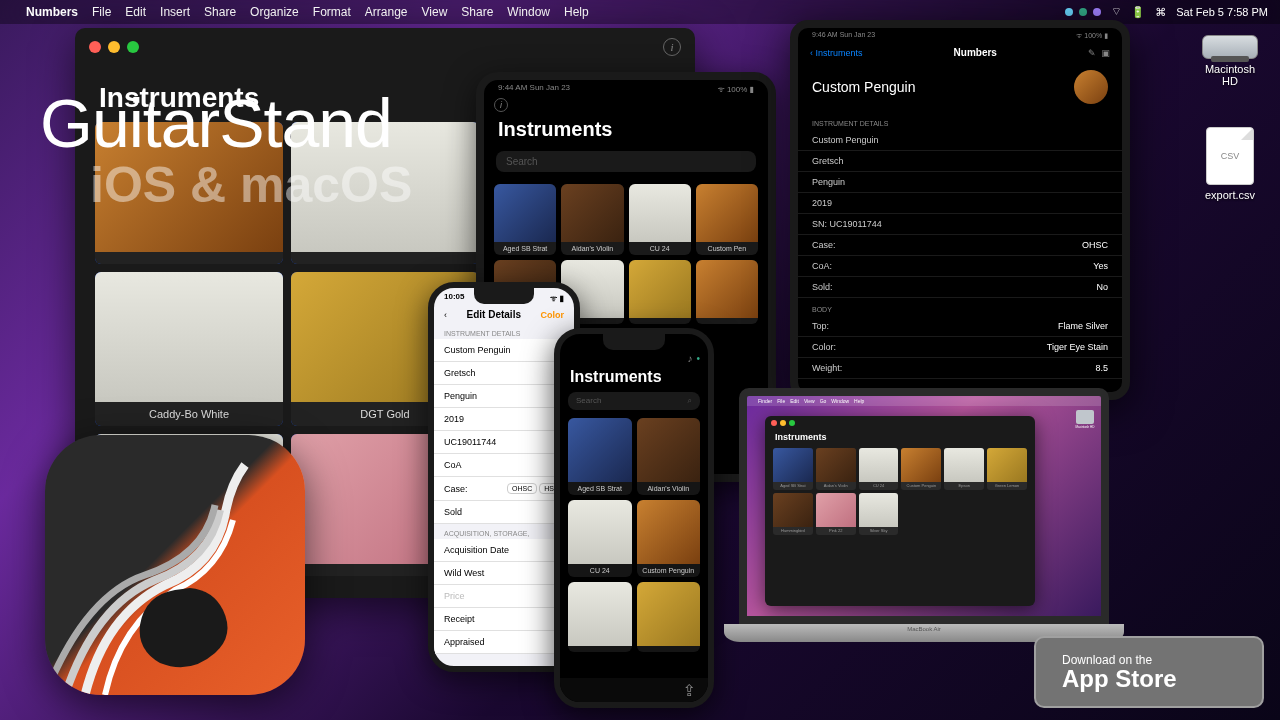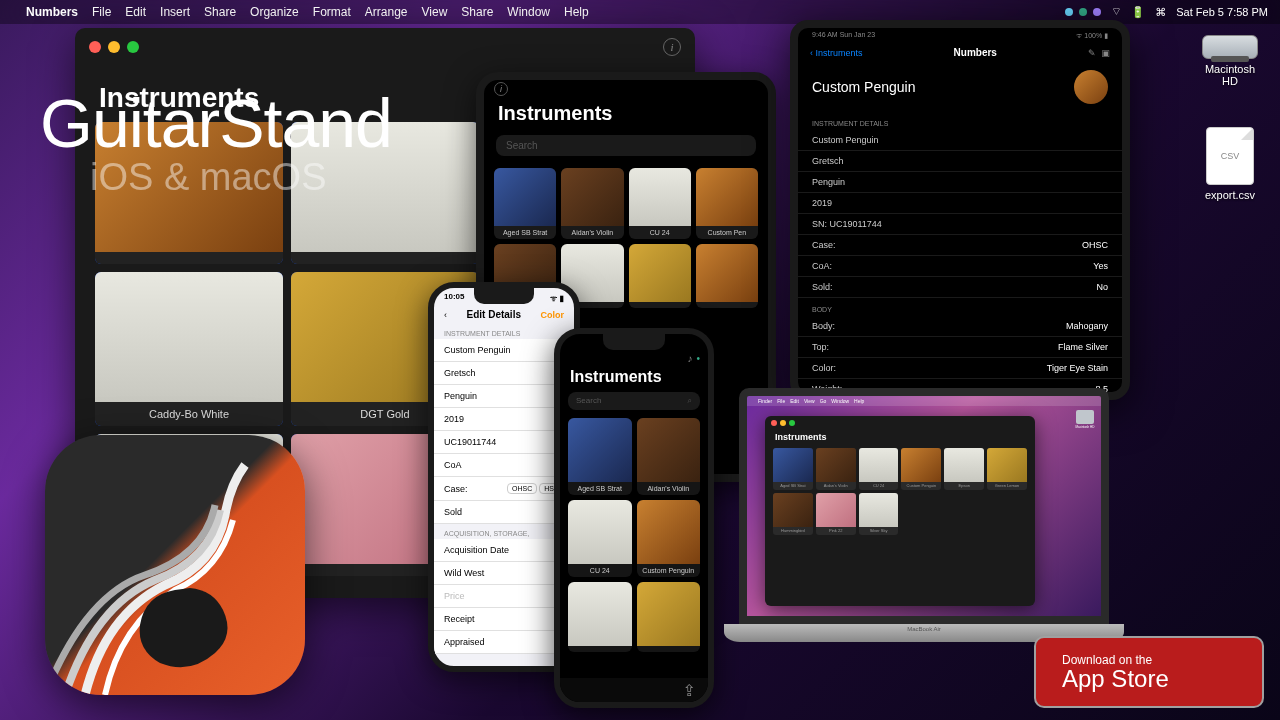--- a/index.html
+++ b/index.html
@@ -107,27 +107,27 @@
 .macbook .disk-sm .d{width:18px;height:14px;background:#c0c6cc;border-radius:2px}
 .macbook .disk-sm .l{font-size:3px;color:#fff;margin-top:1px}
 
 
 .app-icon{position:absolute;bottom:25px;left:45px;width:260px;height:260px;border-radius:56px;background:linear-gradient(135deg,#2a2a2a 45%,#d85020 52%,#e8602a 100%);box-shadow:0 10px 40px rgba(0,0,0,.6);overflow:hidden}
 .app-icon svg{width:100%;height:100%}
 
 
 .title-overlay{position:absolute;top:84px;left:40px;color:#fff}
 .title-overlay .main{font-size:68px;font-weight:400;letter-spacing:-1px}
-.title-overlay .sub{font-size:38px;font-weight:400;color:rgba(255,255,255,.45);margin-top:-6px;padding-left:50px}
-
-
-.appstore{position:absolute;bottom:12px;right:16px;width:230px;height:72px;background:#b91c1c;border:2px solid #a0a0a0;border-radius:10px;display:flex;align-items:center;padding:0 14px;gap:12px}
+.title-overlay .sub{font-size:50px;font-weight:700;color:rgba(255,255,255,.45);margin-top:-6px;padding-left:50px}
+
+
+.appstore{position:absolute;bottom:12px;right:16px;width:230px;height:72px;background:#737373;border:2px solid #a0a0a0;border-radius:10px;display:flex;align-items:center;padding:0 14px;gap:12px}
 .appstore .apple-logo{font-size:38px;color:#fff;line-height:1}
 .appstore .txt .top{font-size:12px;color:#fff}
-.appstore .txt .bot{font-size:24px;color:#fff;font-weight:400;line-height:1}
+.appstore .txt .bot{font-size:24px;color:#fff;font-weight:700;line-height:1}
 </style>
 </head>
 <body>
 
 <div class="menubar">
   <span class="apple"></span>
   <span class="app-name">Numbers</span>
   <span class="menu-item">File</span>
   <span class="menu-item">Edit</span>
   <span class="menu-item">Insert</span>
@@ -207,20 +207,24 @@
         <div class="lbl"></div>
       </div>
     <div class="guitar-card">
         <div class="img g-brown"></div>
         <div class="lbl"></div>
       </div>
   </div>
 </div>
 
 <div class="ipad1">
+  <div class="status">
+      <span>9:44 AM  Sun Jan 23</span>
+      <span>ᯤ 100% ▮</span>
+    </div>
   <div class="info">i</div>
   <div class="title">Instruments</div>
   <div class="search">Search</div>
   <div class="grid">
     <div class="card">
         <div class="img g-blue"></div>
         <div class="lbl">Aged SB Strat</div>
       </div>
     <div class="card">
         <div class="img g-brown"></div>
@@ -292,24 +296,20 @@
     </div>
   <div class="drow">
       <span>CoA:</span>
       <span class="v">Yes</span>
     </div>
   <div class="drow">
       <span>Sold:</span>
       <span class="v">No</span>
     </div>
   <div class="sec">BODY</div>
-  <div class="drow">
-      <span>Body:</span>
-      <span class="v">Mahogany</span>
-    </div>
   <div class="drow">
       <span>Top:</span>
       <span class="v">Flame Silver</span>
     </div>
   <div class="drow">
       <span>Color:</span>
       <span class="v">Tiger Eye Stain</span>
     </div>
   <div class="drow">
       <span>Weight:</span>

